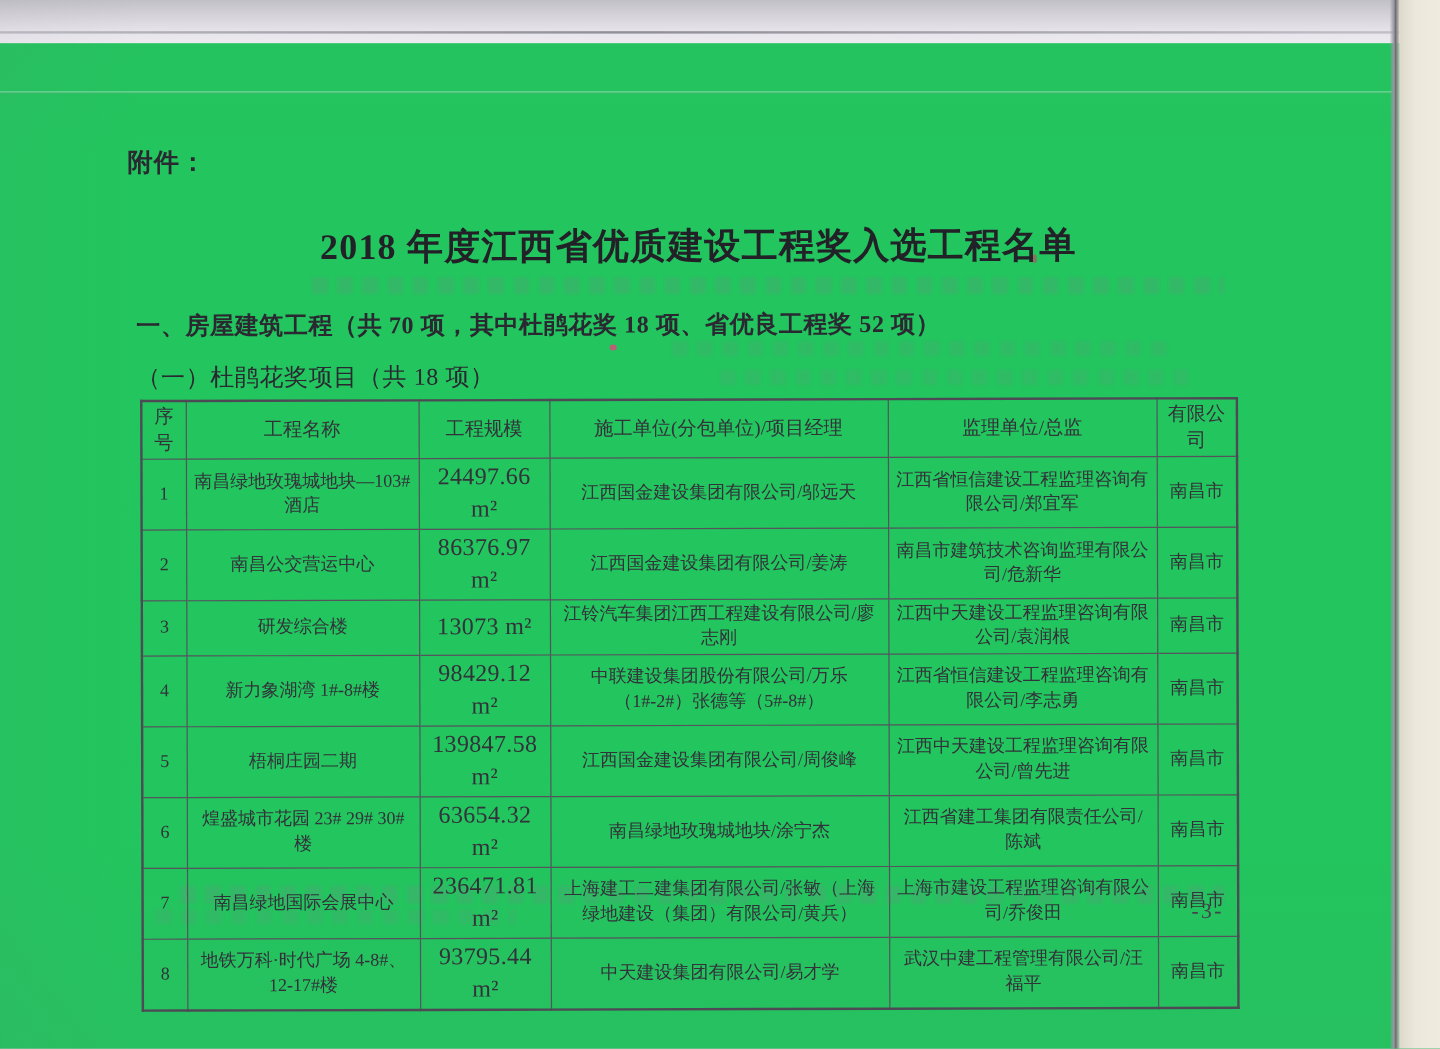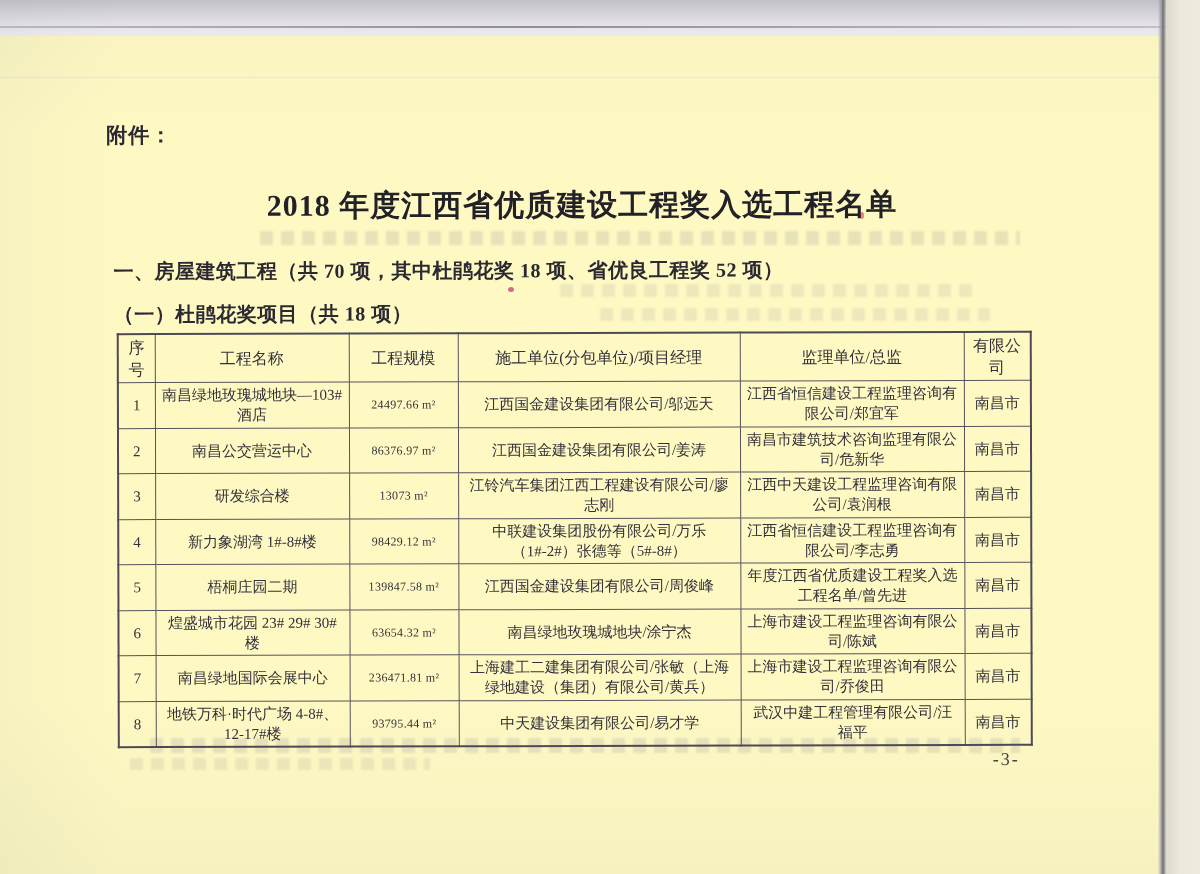--- a/index.html
+++ b/index.html
@@ -1,21 +1,21 @@
 <!DOCTYPE html>
 <html><head>
 <meta charset="utf-8">
 <style>
   html,body { margin:0; padding:0; background:#bfbdc4; }
   * { box-sizing: border-box; }
   .scan {
     position: relative;
     width: 1200px; height: 874px;
     margin: 0 auto;
-    background: #fef9c3;
+    background: #22c55e;
     overflow: hidden;
     font-family: "Liberation Serif", "DejaVu Serif", serif;
     color: #2e2c34;
   }
   
   .top-shadow {
     position:absolute; top:0; left:0; right:0; height:36px;
     background: linear-gradient(180deg, #c6c4cb 0%, #d9d7dd 35%, #eceaf0 75%, #f0eff3 100%);
   }
   .top-crease {
@@ -66,37 +66,37 @@
   .doc-title {
     position:absolute; left:0; top:185px; width:1165px;
     text-align:center; font-size:30px; font-weight:bold; letter-spacing:1px; color:#232128;
   }
   .section-heading {
     position:absolute; left:114px; top:257px;
     font-size:20px; font-weight:600; letter-spacing:.5px; color:#2a2831;
   }
   .subsection-heading {
     position:absolute; left:114px; top:300px;
-    font-size:20px; font-weight:700; letter-spacing:.5px; color:#2a2831;
+    font-size:20px; font-weight:400; letter-spacing:.5px; color:#2a2831;
   }
   table.awards {
     position:absolute; left:117px; top:332px; width:913px;
     border-collapse: collapse; table-layout: fixed;
     font-size:15px; color:#33313a;
   }
   table.awards th, table.awards td {
     border:1px solid #56535d;
     text-align:center; vertical-align:middle;
     padding:2px 5px; line-height:1.35;
     overflow:hidden;
   }
   table.awards { border:2px solid #4d4a55; }
   table.awards th { height:46px; font-weight:normal; font-size:16px; }
   table.awards td { height:44px; }
-  table.awards td.c-scale { font-size:12px; letter-spacing:.3px; }
+  table.awards td.c-scale { font-size:20px; letter-spacing:.3px; }
   .page-number {
     position:absolute; left:992px; top:750px;
     font-size:18px; letter-spacing:2px; color:#45434c;
   }
 </style>
 </head>
 <body>
 
 <div class="scan">
 
@@ -170,29 +170,29 @@
             <td class="c-scale">98429.12 m²</td>
             <td class="c-contractor">中联建设集团股份有限公司/万乐（1#-2#）张德等（5#-8#）</td>
             <td class="c-supervisor">江西省恒信建设工程监理咨询有限公司/李志勇</td>
             <td class="c-location">南昌市</td>
           </tr>
           <tr>
             <td class="c-no">5</td>
             <td class="c-name">梧桐庄园二期</td>
             <td class="c-scale">139847.58 m²</td>
             <td class="c-contractor">江西国金建设集团有限公司/周俊峰</td>
-            <td class="c-supervisor">年度江西省优质建设工程奖入选工程名单/曾先进</td>
+            <td class="c-supervisor">江西中天建设工程监理咨询有限公司/曾先进</td>
             <td class="c-location">南昌市</td>
           </tr>
           <tr>
             <td class="c-no">6</td>
             <td class="c-name">煌盛城市花园 23# 29# 30#楼</td>
             <td class="c-scale">63654.32 m²</td>
             <td class="c-contractor">南昌绿地玫瑰城地块/涂宁杰</td>
-            <td class="c-supervisor">上海市建设工程监理咨询有限公司/陈斌</td>
+            <td class="c-supervisor">江西省建工集团有限责任公司/陈斌</td>
             <td class="c-location">南昌市</td>
           </tr>
           <tr>
             <td class="c-no">7</td>
             <td class="c-name">南昌绿地国际会展中心</td>
             <td class="c-scale">236471.81 m²</td>
             <td class="c-contractor">上海建工二建集团有限公司/张敏（上海绿地建设（集团）有限公司/黄兵）</td>
             <td class="c-supervisor">上海市建设工程监理咨询有限公司/乔俊田</td>
             <td class="c-location">南昌市</td>
           </tr>

